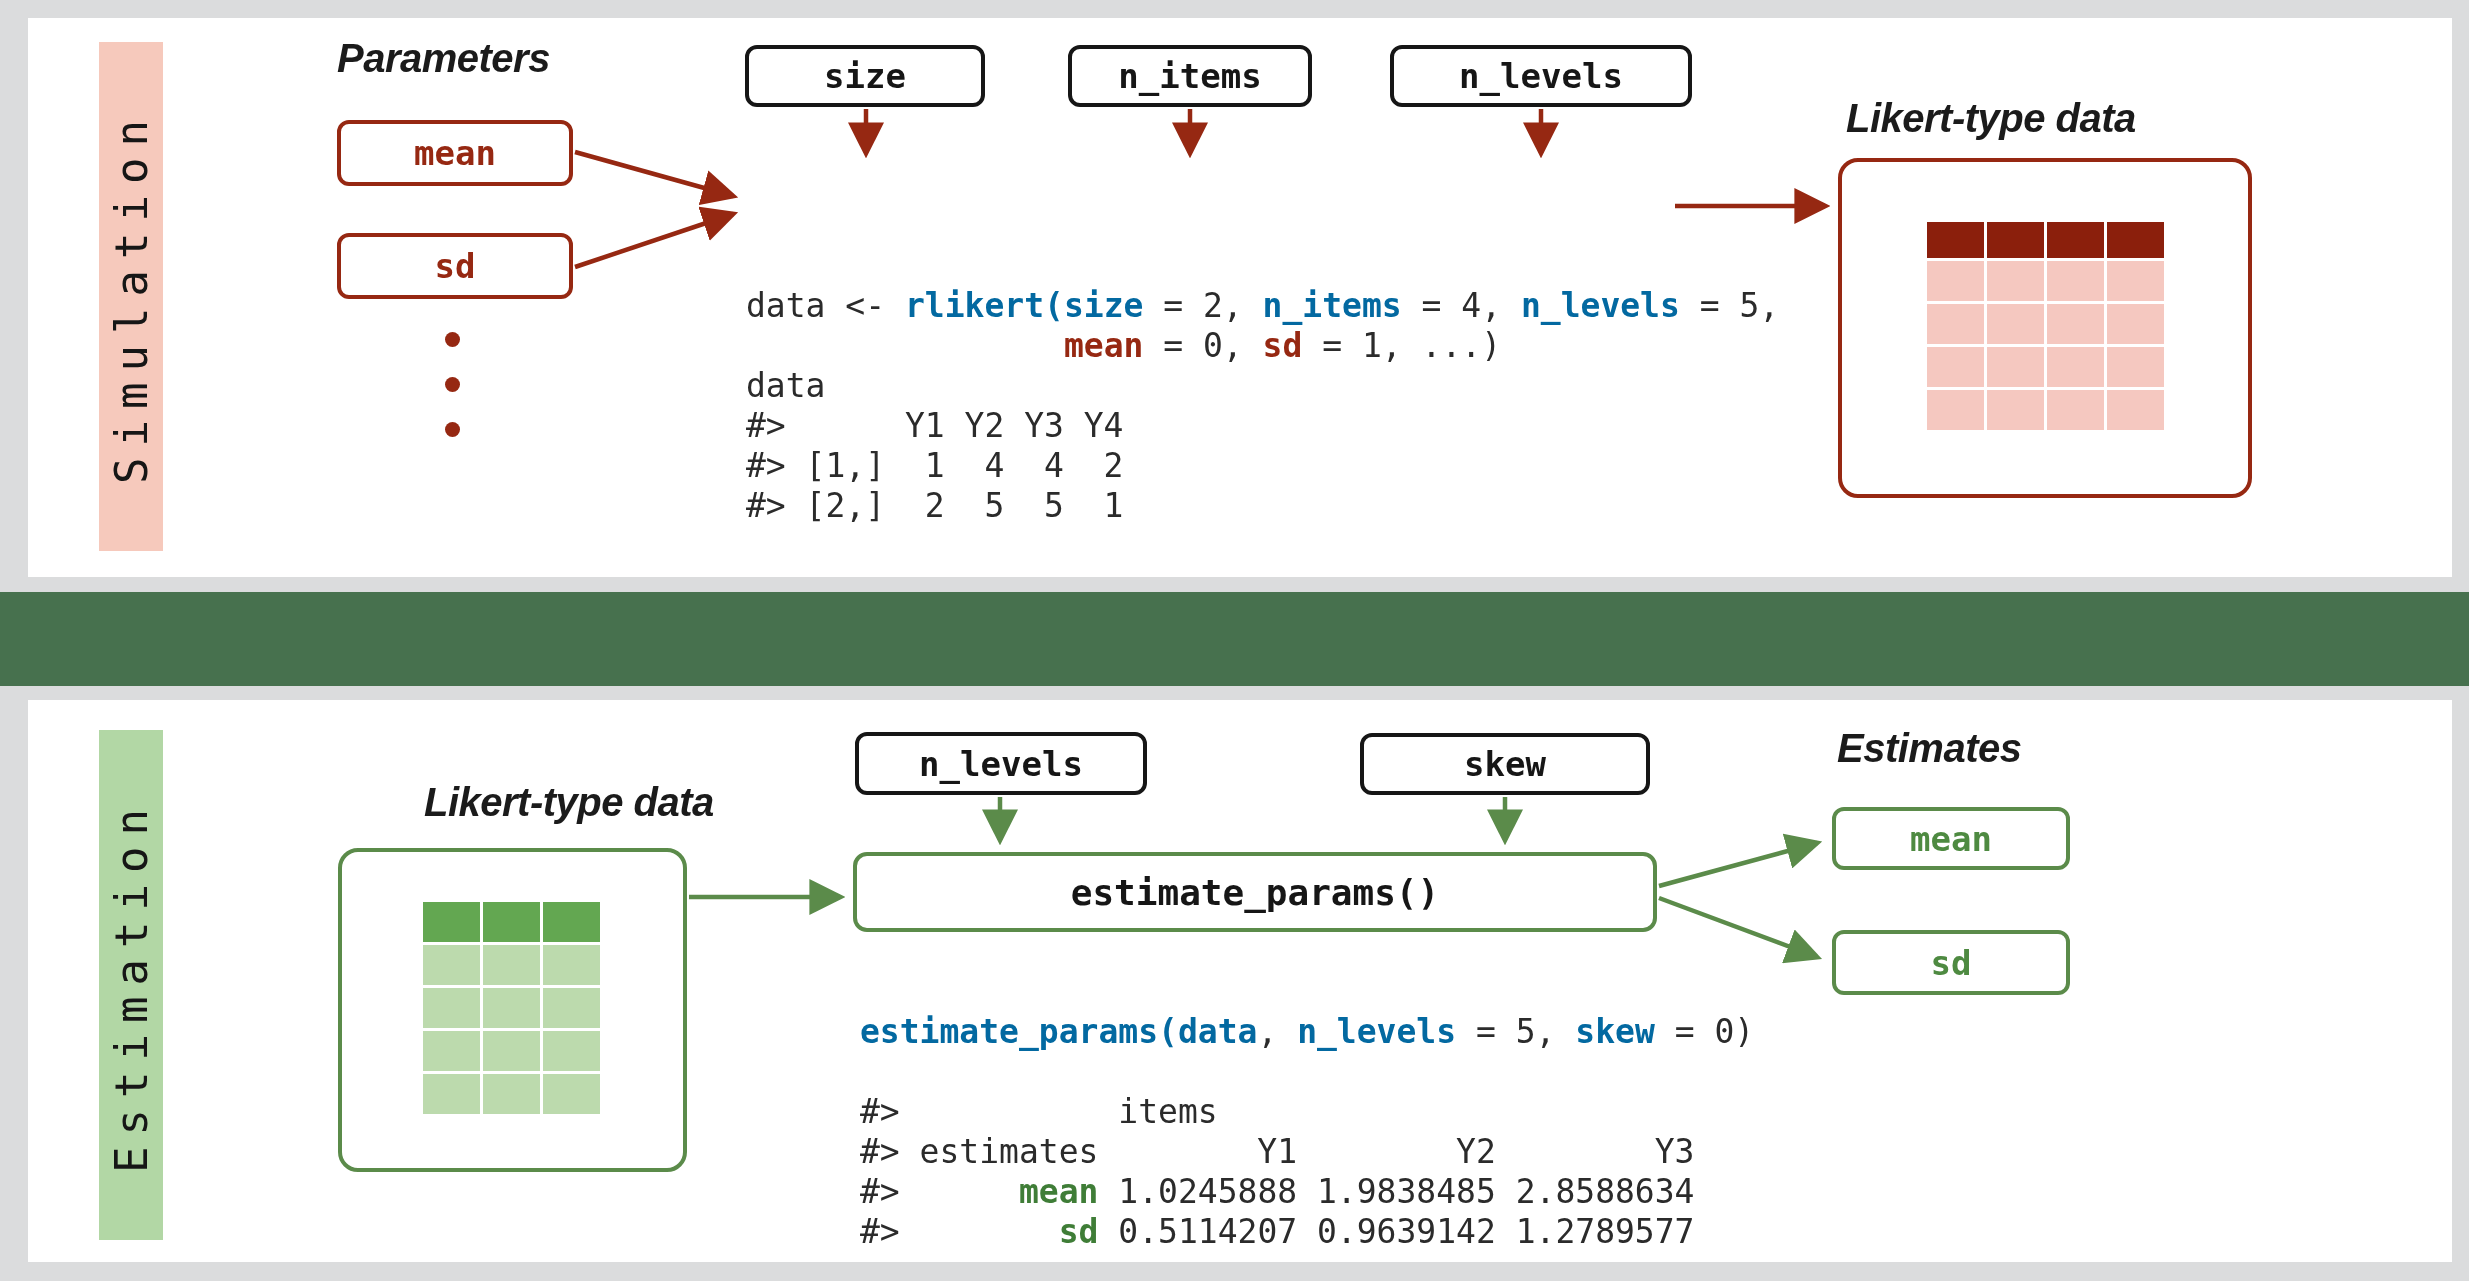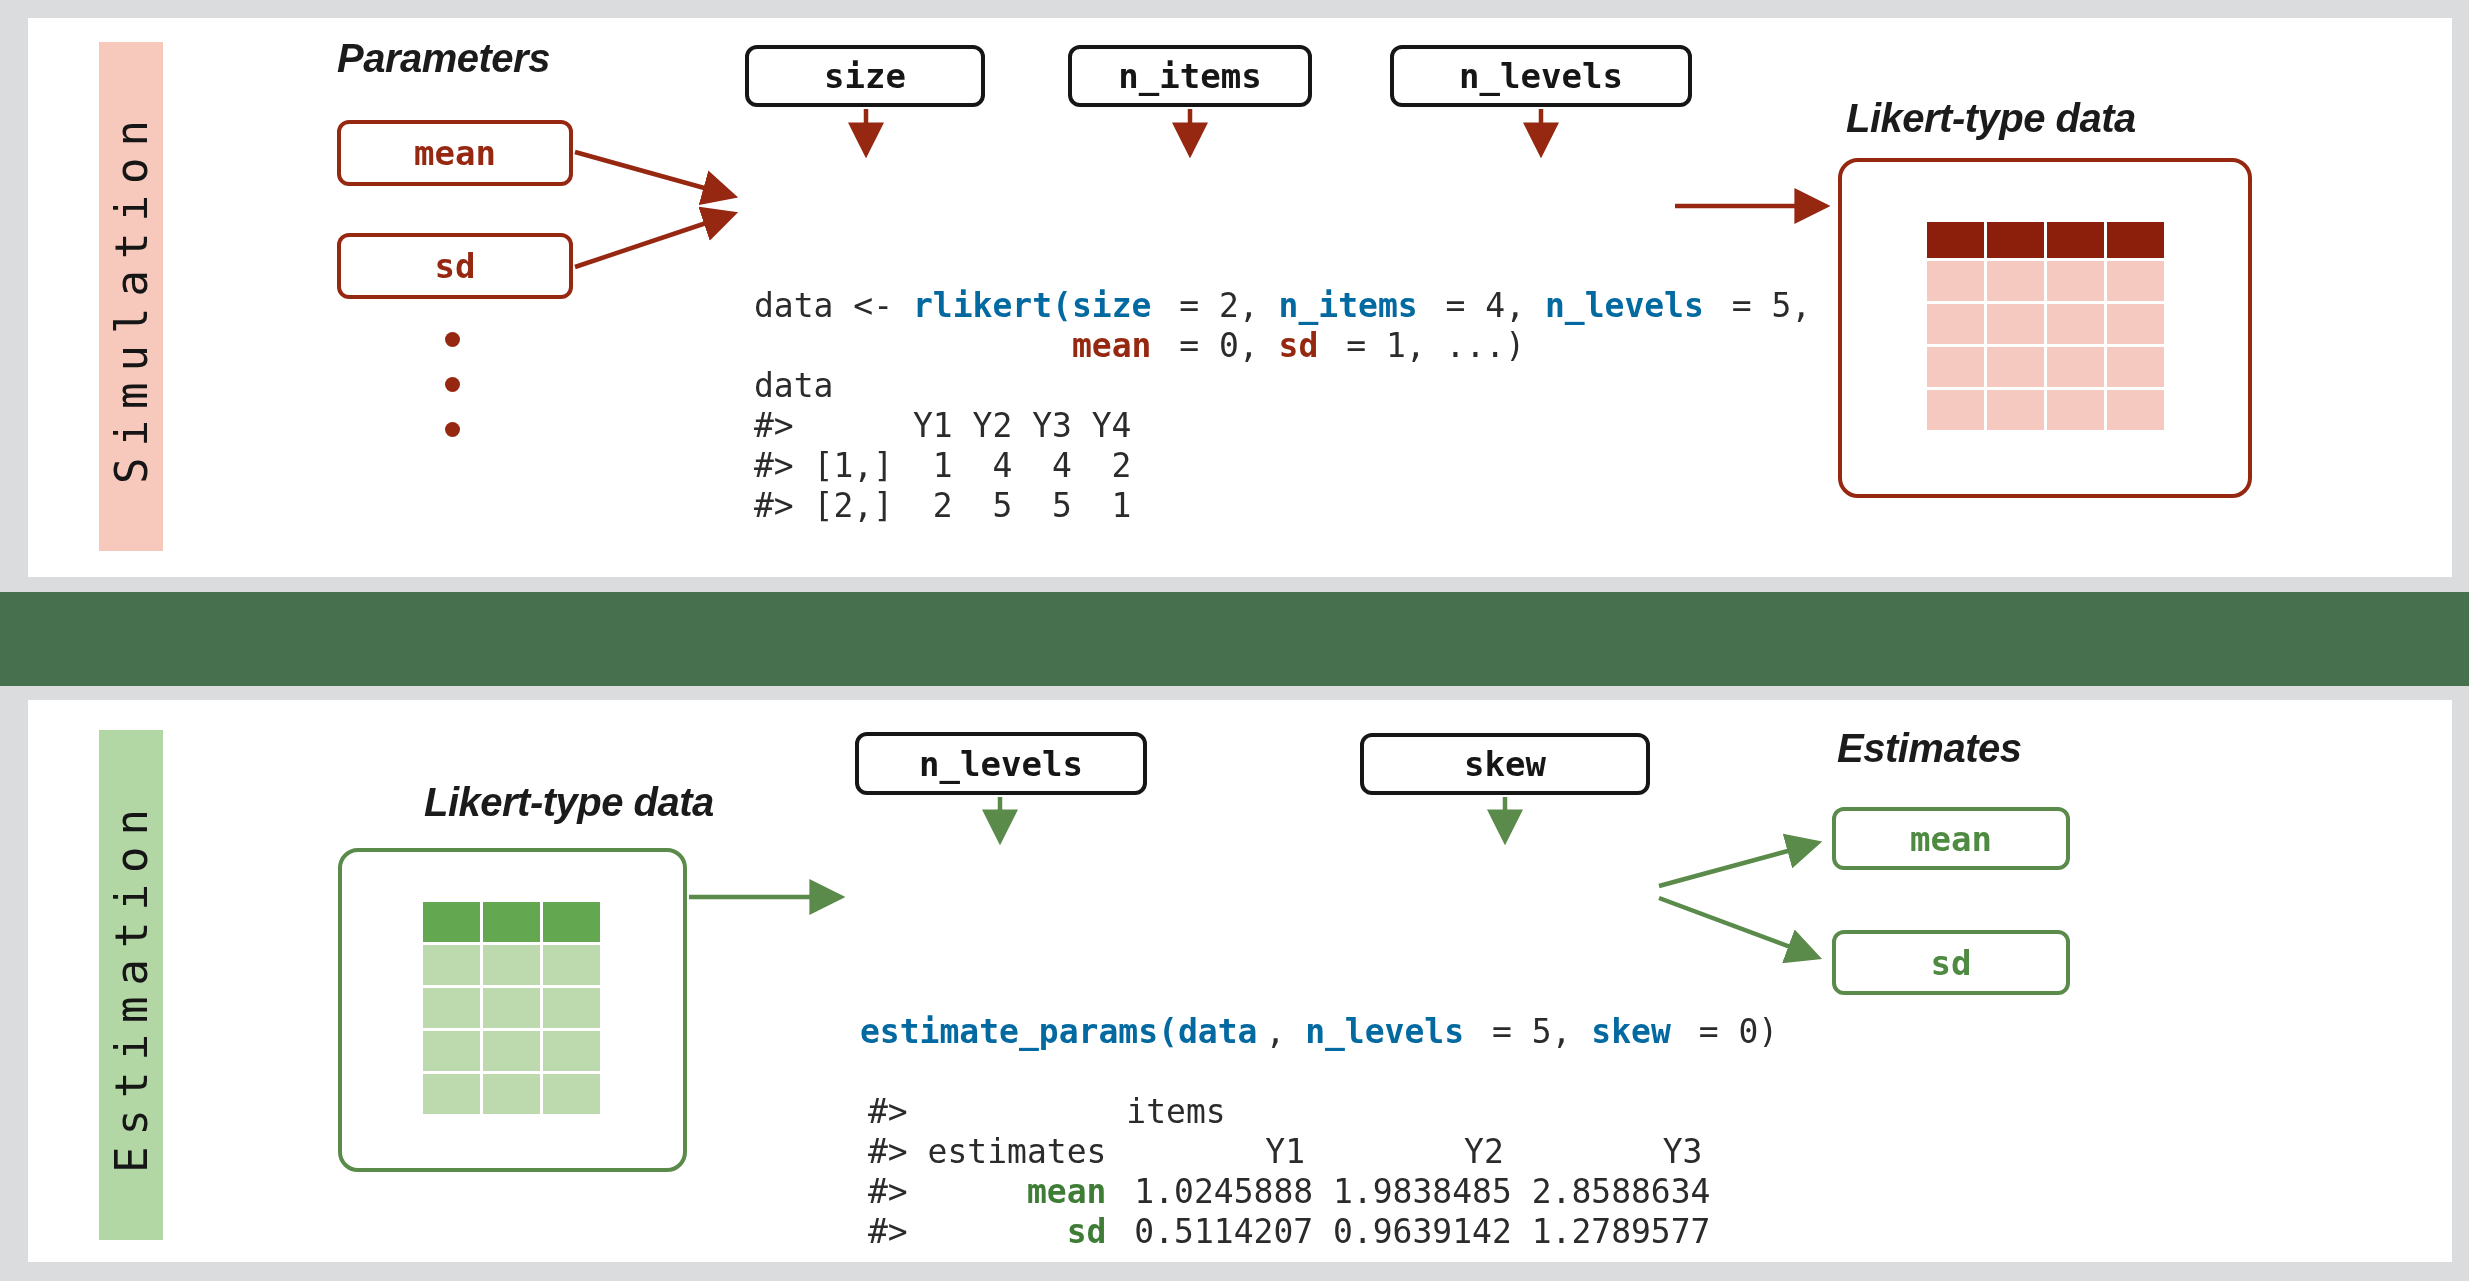--- a/index.html
+++ b/index.html
@@ -46,21 +46,21 @@
   .table-green{grid-template-columns:repeat(3,57px);grid-template-rows:40px repeat(4,40px);}
   .table-red .hcell{background:var(--red-table-header);}
   .table-red .cell{background:var(--red-table-cell);}
   .table-green .hcell{background:var(--green-table-header);}
   .table-green .cell{background:var(--green-table-cell);}
 
   .dots{position:absolute;left:445px;top:332px;display:flex;flex-direction:column;gap:30px;}
   .dot{width:15px;height:15px;border-radius:50%;background:var(--red);}
 
   .code{position:absolute;font-size:33px;line-height:40px;white-space:pre;color:#2b2b2b;}
-  .seg-p{font-weight:normal;margin-left:8px;}
+  .seg-p{font-weight:normal;}
   .seg-b{font-weight:bold;color:#0369a1;}
   .sim-code .seg-a{font-weight:bold;color:var(--red);}
   .est-code .seg-a{font-weight:bold;color:var(--code-green);}
 </style>
 </head>
 <body>
 
 <div class="page">
 
   <div class="panel panel-top"></div>
@@ -170,20 +170,23 @@
       <div class="cell"></div>
     </div>
 
   <div class="pill pill-black" style="left:855px;top:732px;width:292px;height:63px;">
     <span>n_levels</span>
   </div>
   <div class="pill pill-black" style="left:1360px;top:733px;width:290px;height:62px;">
     <span>skew</span>
   </div>
 
+  <div class="pill func func-green" style="left:853px;top:852px;width:804px;height:80px;">
+    <span>estimate_params()</span>
+  </div>
 
   <div class="title" style="left:1837px;top:726px;">Estimates</div>
   <div class="pill pill-green" style="left:1832px;top:807px;width:238px;height:63px;">
     <span>mean</span>
   </div>
   <div class="pill pill-green" style="left:1832px;top:930px;width:238px;height:65px;">
     <span>sd</span>
   </div>
 
   <div class="code est-code" style="left:860px;top:1012px;"><div><span class="seg-b">estimate_params(</span><span class="seg-b">data</span><span class="seg-p">, </span><span class="seg-b">n_levels</span><span class="seg-p"> = 5, </span><span class="seg-b">skew</span><span class="seg-p"> = 0)</span></div><div>&nbsp;</div><div><span class="seg-p">#&gt;           items</span></div><div><span class="seg-p">#&gt; estimates        Y1        Y2        Y3</span></div><div><span class="seg-p">#&gt;      </span><span class="seg-a">mean</span><span class="seg-p"> 1.0245888 1.9838485 2.8588634</span></div><div><span class="seg-p">#&gt;        </span><span class="seg-a">sd</span><span class="seg-p"> 0.5114207 0.9639142 1.2789577</span></div></div>

